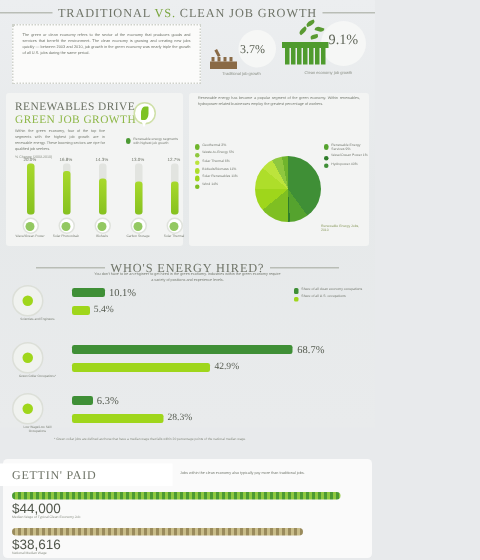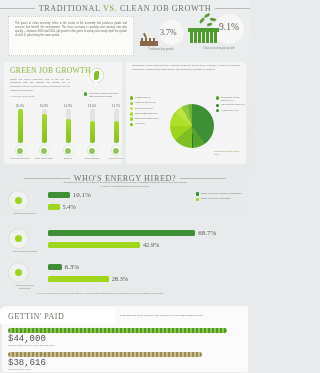--- a/index.html
+++ b/index.html
@@ -80,21 +80,21 @@
      display:flex; align-items:center; justify-content:center; }
   .avlab { font-size:2.1px; color:#7e8379; text-align:center; width:30px; line-height:1.2; margin-top:1px; }
   .foot { font-size:2.2px; color:#8a8f84; }
 
   
   .ribbon { position:absolute; background:#fff; height:15px; }
   .paid-title { font-family:"Liberation Serif", serif; font-size:8px; letter-spacing:.5px; color:#6f7468; }
   .chain { height:5px; border-radius:2.5px; position:relative; overflow:hidden; }
   .chain.g { background:repeating-linear-gradient(90deg,#4c9a34 0 2px,#8fc83f 2px 4px); }
   .chain.t { background:repeating-linear-gradient(90deg,#9a8b5c 0 2px,#c9bd8a 2px 4px); }
-  .money { font-family:Liberation Mono, monospace; font-size:9px; color:#50564b; }
+  .money { font-family:Liberation Sans, sans-serif; font-size:9px; color:#50564b; }
   .moneycap { font-size:2.3px; color:#8a8f84; line-height:1.3; }
   .whitecard { position:absolute; background:#fafafa; border-radius:3px; }
 </style>
 </head>
 <body>
 
 <div class="page">
 
   <div class="sec-title-wrap">
     <div class="rule"></div>
@@ -135,20 +135,21 @@
       <div class="bar" style="left:22px; top:17px; width:2.6px; height:12px;"></div>
       <div class="bar" style="left:26px; top:17px; width:2.6px; height:12px;"></div>
       <div class="bar" style="left:0px; top:14px; width:31px; height:3.5px;"></div>
     </div>
     <div class="pct" style="left:31px; top:8px; font-size:9.5px;">9.1%</div>
     <div class="cap" style="position:absolute; left:4px; top:33px; width:54px;">Clean economy job growth</div>
   </div>
 
   <div class="panel" style="left:4px; top:62px; width:118px; height:102px;">
     <div class="h2" style="padding:5px 6px 0 6px;">
+      <span>RENEWABLES DRIVE</span>
       <span class="l2">GREEN JOB GROWTH</span>
     </div>
     <div class="blurb" style="padding:2px 6px 0 6px; width:72px;">Within the green economy, four of the top five segments with the highest job growth are in renewable energy. These booming sectors are ripe for qualified job seekers.</div>
     <div class="axisnote" style="padding:2px 0 0 6px;">% Change (2003-2010)</div>
 
     <div class="pin" style="left:85px; top:6px;">
       <div class="head"></div>
       <div class="tip"></div>
       <div style="position:absolute; left:5px; top:3px; width:5px; height:9px; background:#7ec225; border-radius:50% 10% 50% 10%;"></div>
     </div>

